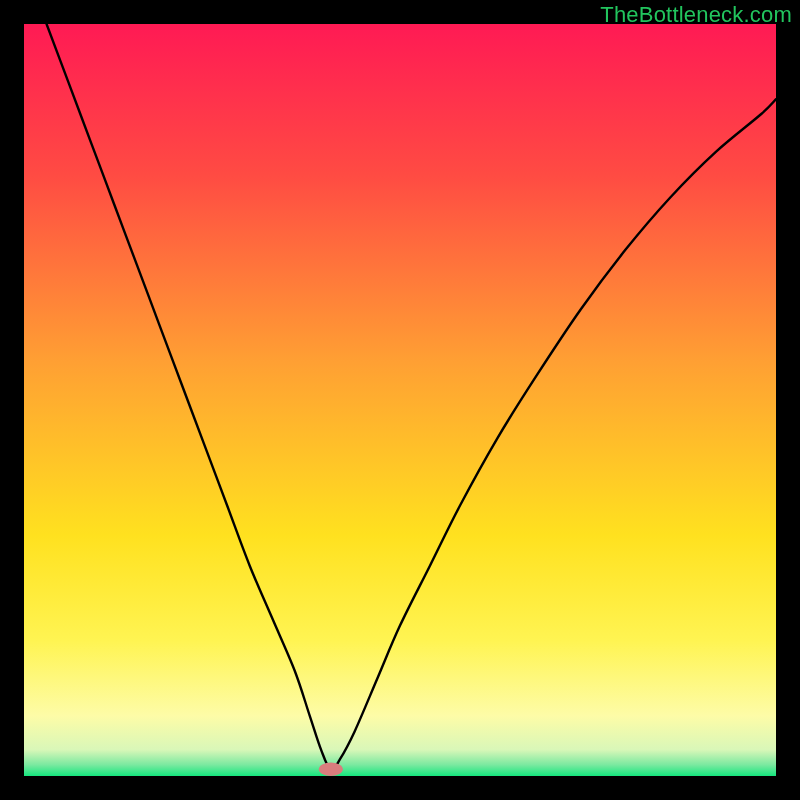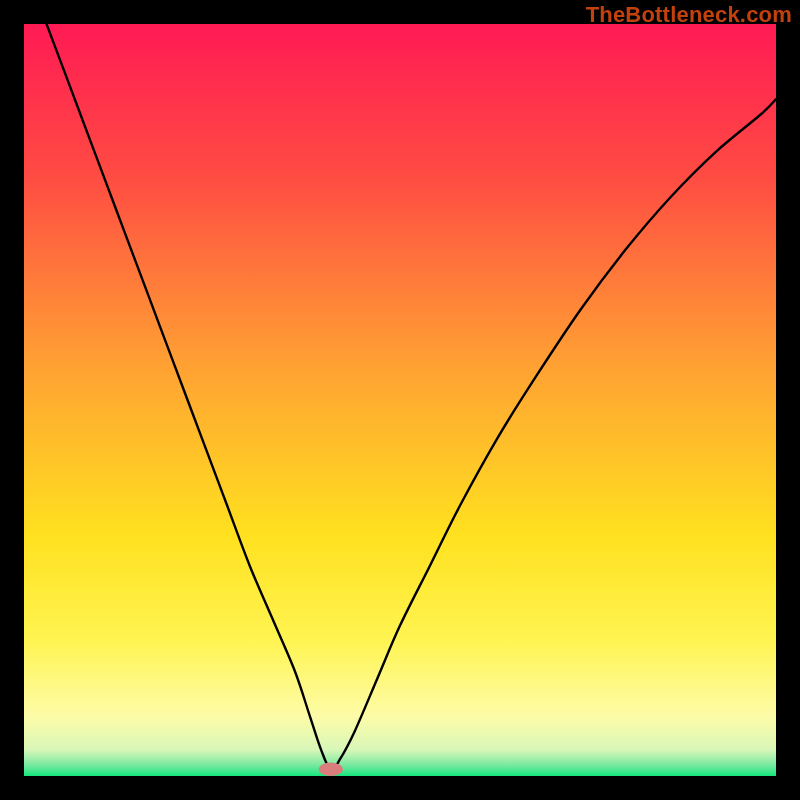--- a/index.html
+++ b/index.html
@@ -24,24 +24,23 @@
     top: 0;
     width: 752px;
     height: 752px;
   }
   .watermark {
     position: absolute;
     top: 2px;
     right: 8px;
     font-family: Arial, Helvetica, sans-serif;
     font-size: 22px;
-    color: #c2410c;
+    color: #22c55e;
     letter-spacing: 0.2px;
     user-select: none;
-    font-weight: bold;
   }
 </style>
 </head>
 <body>
 
 <div class="frame">
   <svg class="plot" viewBox="0 0 752 752" preserveAspectRatio="none">
     <defs>
       <linearGradient id="bg-grad" x1="0" y1="0" x2="0" y2="1">
           <stop offset="0.00%" stop-color="#ff1a54"></stop>

